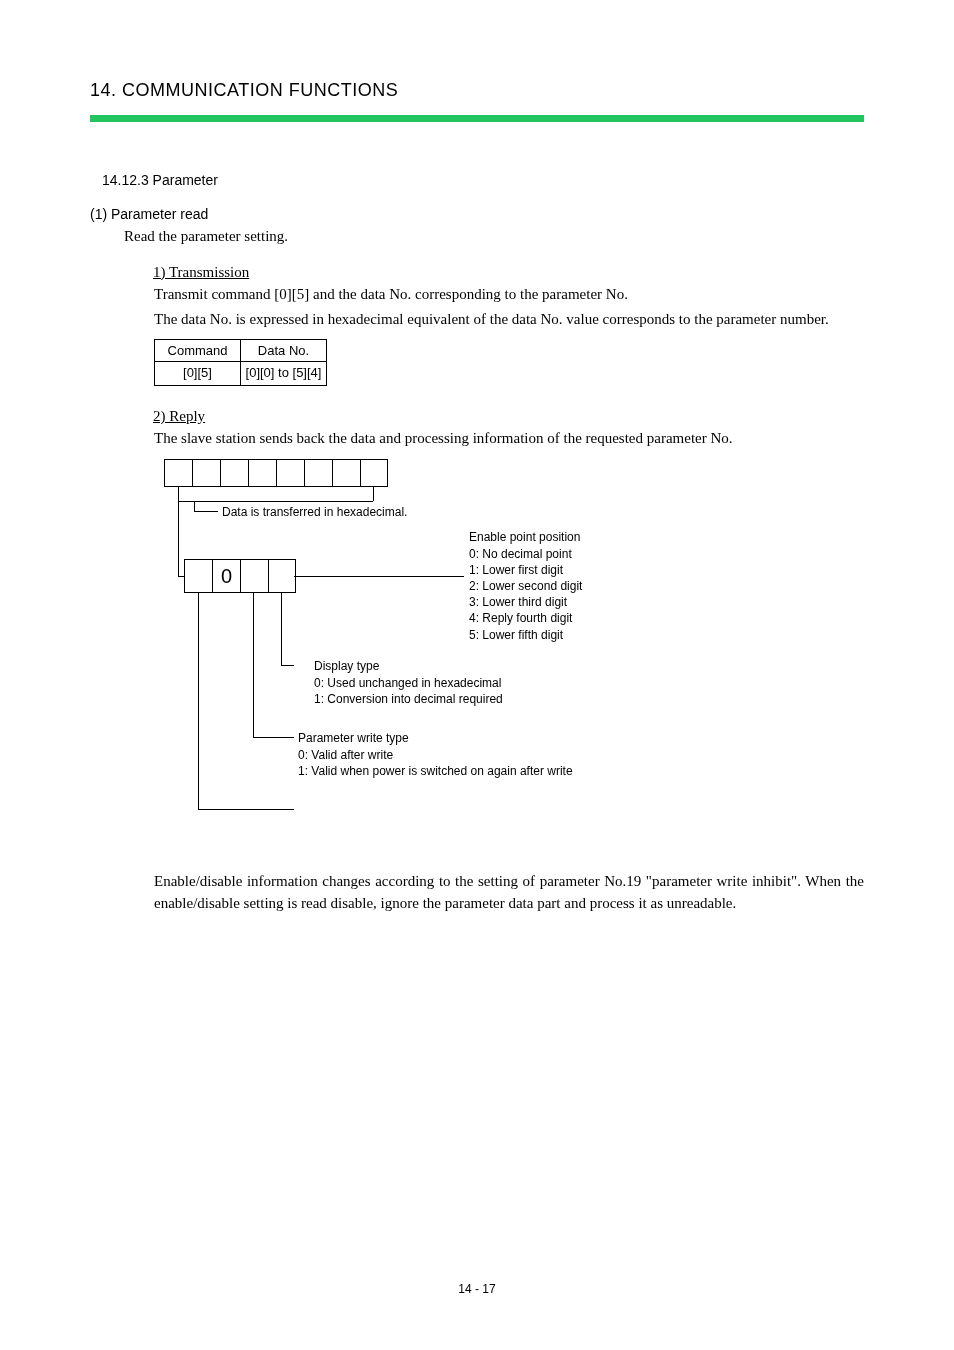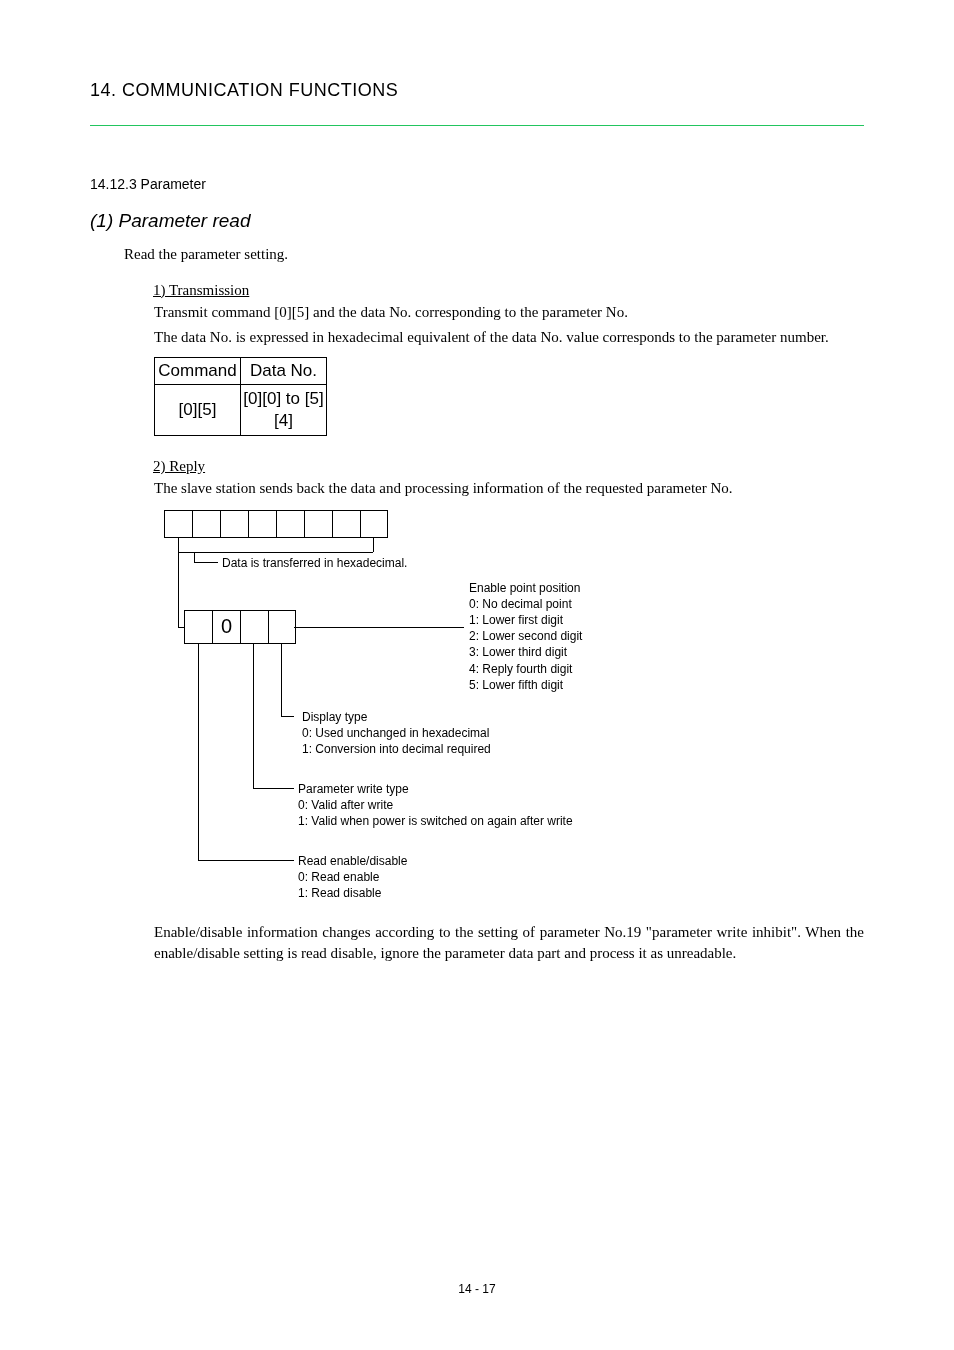--- a/index.html
+++ b/index.html
@@ -10,45 +10,45 @@
     color: #000;
     width: 954px;
     height: 1350px;
     padding: 80px 90px 40px 90px;
     position: relative;
   }
   .sans { font-family: Arial, Helvetica, sans-serif; }
   .chapter-title {
     font-size: 18px;
     font-weight: normal;
-    padding-bottom: 24px;
-    border-bottom: 1px solid #22c55e;
+    padding-bottom: 14px;
+    border-bottom: 7px solid #22c55e;
     margin-bottom: 50px;
     letter-spacing: 0.5px;
   }
-  .sec-h { font-size: 14px; margin-bottom: 18px; }
-  .sub-h { font-size: 19px; margin-bottom: 12px; font-style: italic; }
+  .sec-h { font-size: 14px; margin-bottom: 18px; margin-left: 12px; }
+  .sub-h { font-size: 14px; margin-bottom: 4px; }
   .indent1 { margin-left: 34px; }
   .indent2 { margin-left: 63px; margin-top: 14px; text-decoration: underline; }
   .indent3 { margin-left: 64px; }
   .indent3b { margin-left: 64px; margin-top: 4px; }
   .body-para {
     font-size: 15px;
     line-height: 1.45;
     text-align: justify;
   }
   table.cmd {
     border-collapse: collapse;
     margin-top: 8px;
     margin-left: 64px;
   }
   table.cmd th, table.cmd td {
     border: 1px solid #000;
     font-family: Arial, sans-serif;
-    font-size: 17px;
+    font-size: 13px;
     text-align: center;
     padding: 3px 0;
   }
   table.cmd th { font-weight: normal; width: 86px; }
   table.cmd td { width: 86px; line-height: 1.3; }
 
   
   .diag { position: relative; margin-left: 64px; margin-top: 10px; height: 390px; font-family: Arial, sans-serif; font-size: 12px; text-decoration: underline; }
   .boxrow { display:flex; }
   .cell { width: 28px; height: 28px; border:1px solid #000; border-right:none; }
@@ -136,36 +136,31 @@
     <span>Enable point position</span><br>
     <span>0: No decimal point</span><br>
     <span>1: Lower first digit</span><br>
     <span>2: Lower second digit</span><br>
     <span>3: Lower third digit</span><br>
     <span>4: Reply fourth digit</span><br>
     <span>5: Lower fifth digit</span>
   </div>
 
   <div class="hline" style="left:127px; top:206px; width:13px;"></div>
-  <div class="lbl" style="left:148px; top:199px;">
+  <div class="lbl" style="left:160px; top:199px;">
     <span>Display type</span><br>
     <span>0: Used unchanged in hexadecimal</span><br>
     <span>1: Conversion into decimal required</span>
   </div>
 
   <div class="hline" style="left:99px; top:278px; width:41px;"></div>
   <div class="lbl" style="left:144px; top:271px;">
     <span>Parameter write type</span><br>
     <span>0: Valid after write</span><br>
     <span>1: Valid when power is switched on again after write</span>
   </div>
 
   <div class="hline" style="left:44px; top:350px; width:96px;"></div>
-  <div class="lbl" style="left:144px; top:343px;">
-    <span>Read enable/disable</span><br>
-    <span>0: Read enable</span><br>
-    <span>1: Read disable</span>
-  </div>
 </div>
 
 <div class="body-para indent3" style="margin-top:22px;">Enable/disable information changes according to the setting of parameter No.19 "parameter write inhibit". When the enable/disable setting is read disable, ignore the parameter data part and process it as unreadable.</div>
 
 <div class="footer">14 -  17</div>
 
 </body></html>

